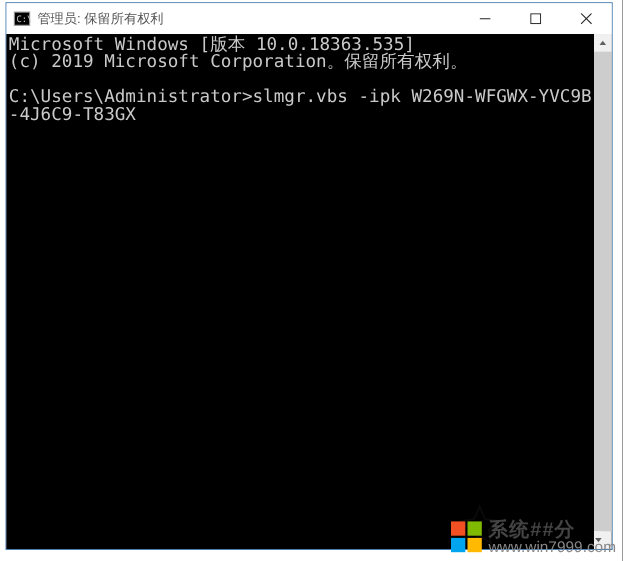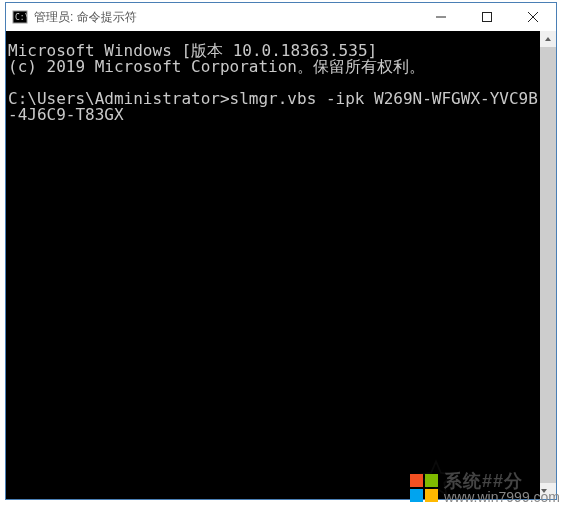--- a/index.html
+++ b/index.html
@@ -73,21 +73,21 @@
     display: flex;
     background: #000;
   }
   .terminal {
     flex: 1;
     background: #000;
     color: #c9c9c9;
     font-family: "NSimSun", "SimSun", "Consolas", monospace;
     font-size: 16px;
     line-height: 16px;
-    padding: 12px 0 0 2px;
+    padding: 1px 0 0 2px;
     white-space: pre-wrap;
     word-break: break-all;
     overflow: hidden;
   }
   .scrollbar {
     width: 16px;
     background: #f0f0f0;
     position: relative;
     flex-shrink: 0;
   }
@@ -171,21 +171,21 @@
 
 <div class="window">
 
   <div class="titlebar">
     <span class="titlebar-icon">
       <svg width="16" height="16" viewBox="0 0 16 16">
         <rect x="1" y="2" width="14" height="12" fill="#000" stroke="#999" stroke-width="1"></rect>
         <text x="3" y="11" font-size="8" fill="#ccc" font-family="monospace">C:\</text>
       </svg>
     </span>
-    <span class="titlebar-title">管理员: 命令提示符</span>
+    <span class="titlebar-title">管理员: 保留所有权利</span>
     <div class="titlebar-buttons">
       <div class="titlebar-btn">
         <svg width="10" height="10" viewBox="0 0 10 10">
             <line x1="0" y1="5" x2="10" y2="5" stroke="currentColor" stroke-width="1"></line>
           </svg>
       </div>
       <div class="titlebar-btn">
         <svg width="10" height="10" viewBox="0 0 10 10">
             <rect x="0.5" y="0.5" width="9" height="9" fill="none" stroke="currentColor" stroke-width="1"></rect>
           </svg>

